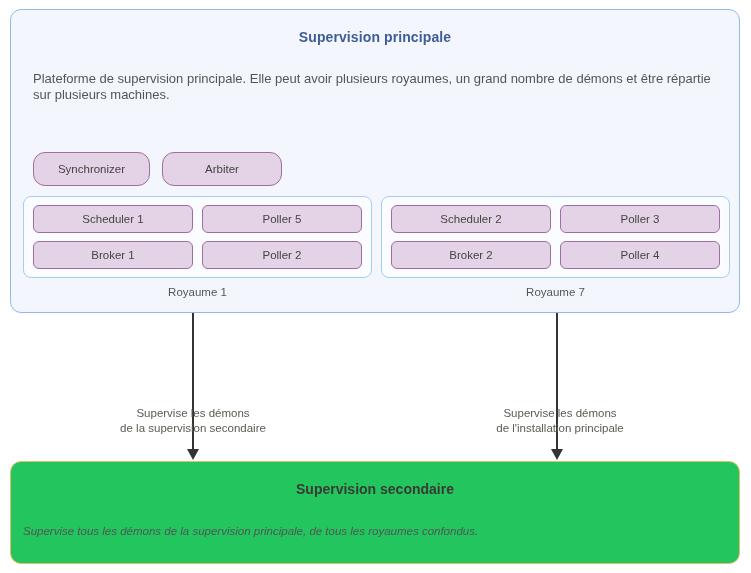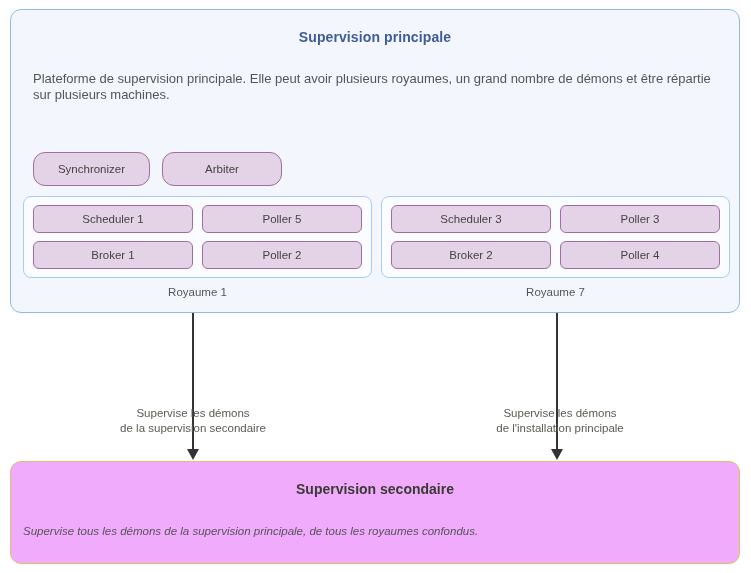--- a/index.html
+++ b/index.html
@@ -154,21 +154,21 @@
   .arrow-label.right { left: 420px; top: 362px; width: 280px; }
 
   
   .secondary-panel {
     position: absolute;
     left: 10px;
     top: 461px;
     width: 730px;
     height: 103px;
     box-sizing: border-box;
-    background: #f0abfc;
+    background: #22c55e;
     border: 1px solid #ddc065;
     border-radius: 11px;
   }
   .secondary-title {
     text-align: center;
     font-size: 14px;
     font-weight: bold;
     color: #3a3a33;
     margin-top: 19px;
   }
@@ -207,21 +207,21 @@
           </div>
         </div>
       </div>
       <div class="realm-label">Royaume 1</div>
     </div>
 
     <div class="realm">
       <div class="realm-box">
         <div class="realm-grid">
           <div class="realm-line">
-            <div class="daemon">Scheduler 3</div>
+            <div class="daemon">Scheduler 2</div>
             <div class="daemon">Poller 3</div>
           </div>
           <div class="realm-line">
             <div class="daemon">Broker 2</div>
             <div class="daemon">Poller 4</div>
           </div>
         </div>
       </div>
       <div class="realm-label">Royaume 7</div>
     </div>

